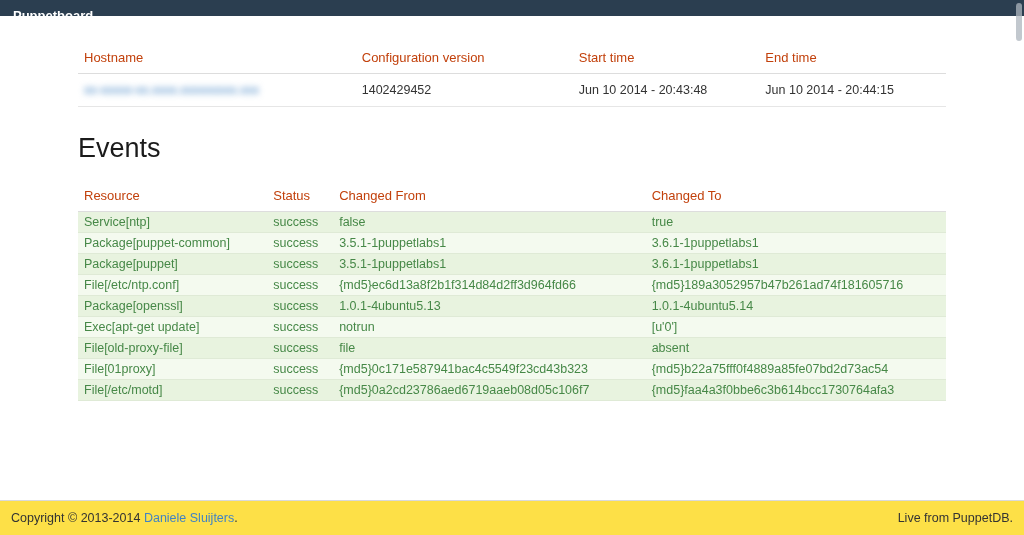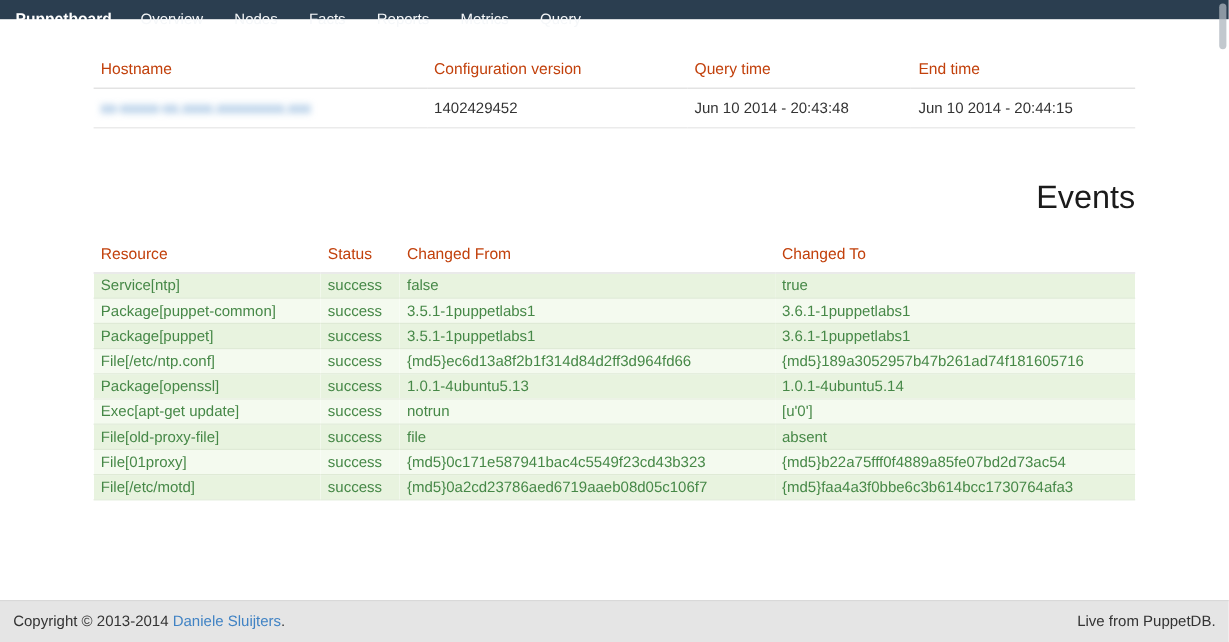--- a/index.html
+++ b/index.html
@@ -56,21 +56,21 @@
     width: 868px;
     margin: 0 auto;
     padding-top: 26px;
   }
   h2.section-title {
     font-size: 27px;
     font-weight: 500;
     color: #1b1b1b;
     margin-bottom: 16px;
   }
-  .events-title { margin-top: 42px; text-align: right; }
+  .events-title { margin-top: 26px; }
 
   
   table { width: 100%; border-collapse: collapse; table-layout: fixed; }
   th {
     text-align: left;
     font-weight: normal;
     font-size: 13px;
     color: #c2410c;
     padding: 8px 6px;
     border-bottom: 1px solid #dddddd;
@@ -100,67 +100,59 @@
   .events-table tbody tr:nth-child(odd)  { background: var(--row-odd-bg, #e8f3df); }
   .events-table tbody tr:nth-child(even) { background: var(--row-even-bg, #f4faef); }
   .events-table tbody tr:first-child td { border-top: none; }
   .events-table tbody { border-bottom: 1px solid #dfead6; }
 
   
   .footer {
     position: absolute;
     left: 0; right: 0; bottom: 0;
     height: 35px;
-    background: #e5e5e5;
+    background: #fde047;
     border-top: 1px solid #d9d9d9;
     display: flex;
     justify-content: space-between;
     align-items: center;
     padding: 16px 11px;
     font-size: 12.5px;
     color: #333;
   }
   .footer a {
     color: var(--link-blue, #4183c4);
     text-decoration: none;
     cursor: pointer;
   }
 </style>
 </head>
 <body>
 
 <nav class="navbar">
   <a class="brand">Puppetboard</a>
-  <div class="nav-items" id="nav-items">
-      <a class="nav-item">Overview</a>
-      <a class="nav-item">Nodes</a>
-      <a class="nav-item">Facts</a>
-      <a class="nav-item">Reports</a>
-      <a class="nav-item">Metrics</a>
-      <a class="nav-item">Query</a>
-    </div>
 </nav>
 
 <div class="scrollbar-thumb"></div>
 
 <div class="container">
 
 
   <table class="summary-table">
     <colgroup>
       <col style="width:32%">
         <col style="width:25%">
         <col style="width:21.5%">
         <col style="width:21.5%">
     </colgroup>
     <thead>
       <tr>
         <th>Hostname</th>
         <th>Configuration version</th>
-        <th>Query time</th>
+        <th>Start time</th>
         <th>End time</th>
       </tr>
     </thead>
     <tbody>
       <tr>
         <td>
           <a class="blurred-link">xx-xxxxx-xx.xxxx.xxxxxxxxx.xxx</a>
         </td>
         <td>1402429452</td>
         <td>Jun 10 2014 - 20:43:48</td>

